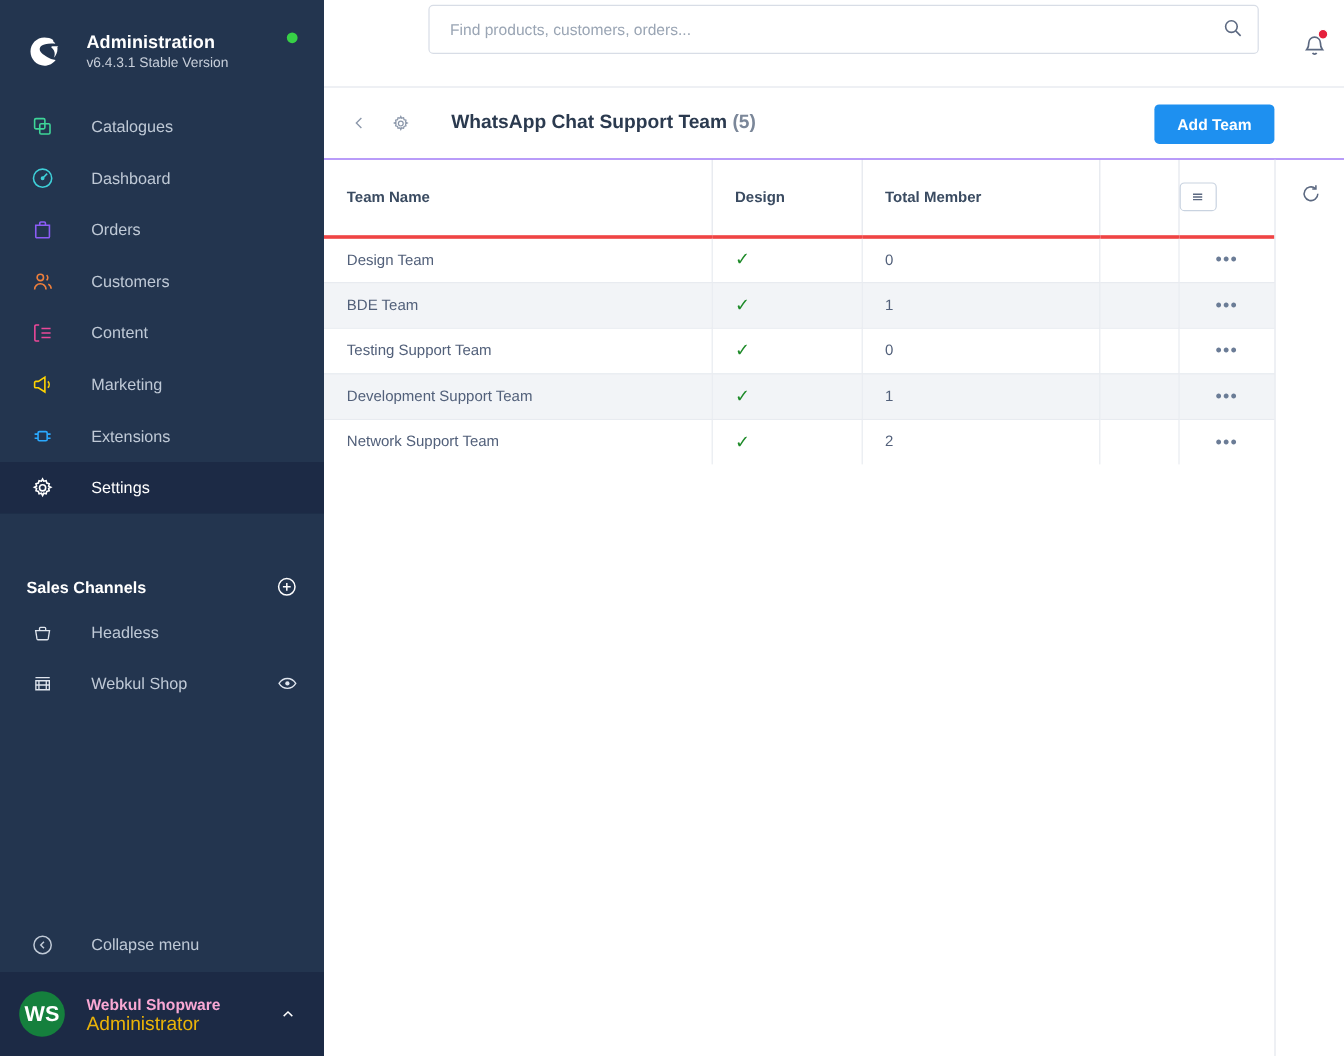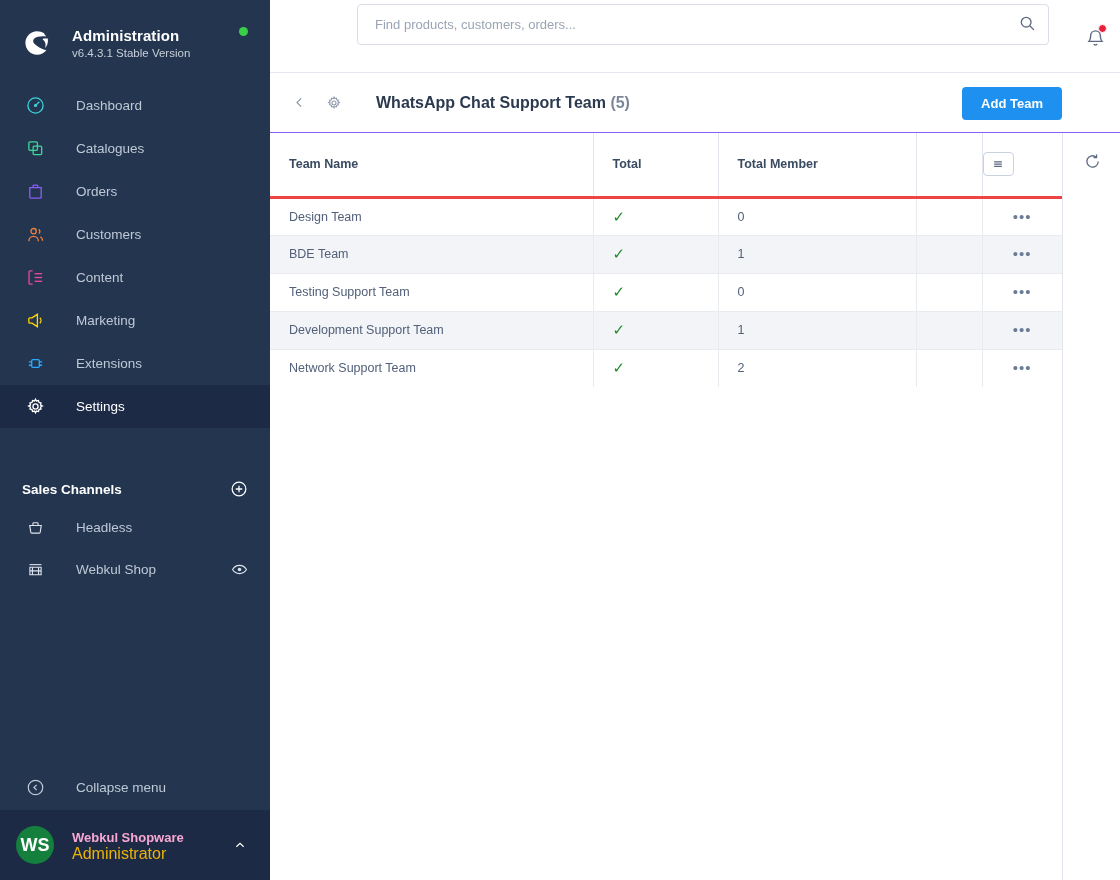--- a/index.html
+++ b/index.html
@@ -273,37 +273,37 @@
         <div class="brand-title">Administration</div>
         <div class="brand-version">v6.4.3.1 Stable Version</div>
       </div>
       <span class="brand-dot"></span>
     </div>
 
     <nav class="nav">
 
       <div class="nav-item">
         <span class="ico">
+          <svg width="19" height="19" viewBox="0 0 20 20" fill="none" stroke="#3ed598" stroke-width="1.4">
+            <rect x="3" y="3" width="9" height="9" rx="1.2"></rect>
+              <rect x="7.5" y="7.5" width="9" height="9" rx="1.2"></rect>
+          </svg>
+        </span>
+        <span class="lbl">Catalogues</span>
+      </div>
+
+      <div class="nav-item">
+        <span class="ico">
           <svg width="19" height="19" viewBox="0 0 20 20" fill="none" stroke="#3ecfd8" stroke-width="1.4">
             <circle cx="10" cy="10" r="8"></circle>
               <path d="M10 10l4-4"></path>
               <circle cx="10" cy="10" r="1" fill="#3ecfd8"></circle>
           </svg>
         </span>
         <span class="lbl">Dashboard</span>
-      </div>
-
-      <div class="nav-item">
-        <span class="ico">
-          <svg width="19" height="19" viewBox="0 0 20 20" fill="none" stroke="#3ed598" stroke-width="1.4">
-            <rect x="3" y="3" width="9" height="9" rx="1.2"></rect>
-              <rect x="7.5" y="7.5" width="9" height="9" rx="1.2"></rect>
-          </svg>
-        </span>
-        <span class="lbl">Catalogues</span>
       </div>
 
       <div class="nav-item">
         <span class="ico">
           <svg width="19" height="19" viewBox="0 0 20 20" fill="none" stroke="#8b5cf6" stroke-width="1.4">
             <path d="M4 6h12v10a1 1 0 01-1 1H5a1 1 0 01-1-1z"></path>
               <path d="M7.5 6V4.2a1 1 0 011-1h3a1 1 0 011 1V6"></path>
           </svg>
         </span>
         <span class="lbl">Orders</span>
@@ -469,21 +469,21 @@
       <button class="add-btn">Add Team</button>
     </div>
 
     <div class="content-row">
 
       <div class="grid-area">
         <table class="data-grid">
           <thead>
             <tr>
               <th class="col-name">Team Name</th>
-              <th class="col-active">Total</th>
+              <th class="col-active">Design</th>
               <th class="col-total">Total Member</th>
               <th class="col-blank"></th>
               <th class="col-ctx last-th th-menu-cell">
                 <span class="th-menu-btn">
                   <svg width="14" height="14" viewBox="0 0 20 20" fill="none" stroke="#5b6880" stroke-width="1.6">
                     <path d="M4.5 7h11M4.5 10.2h11M4.5 13.4h11"></path>
                   </svg>
                 </span>
               </th>
             </tr>

